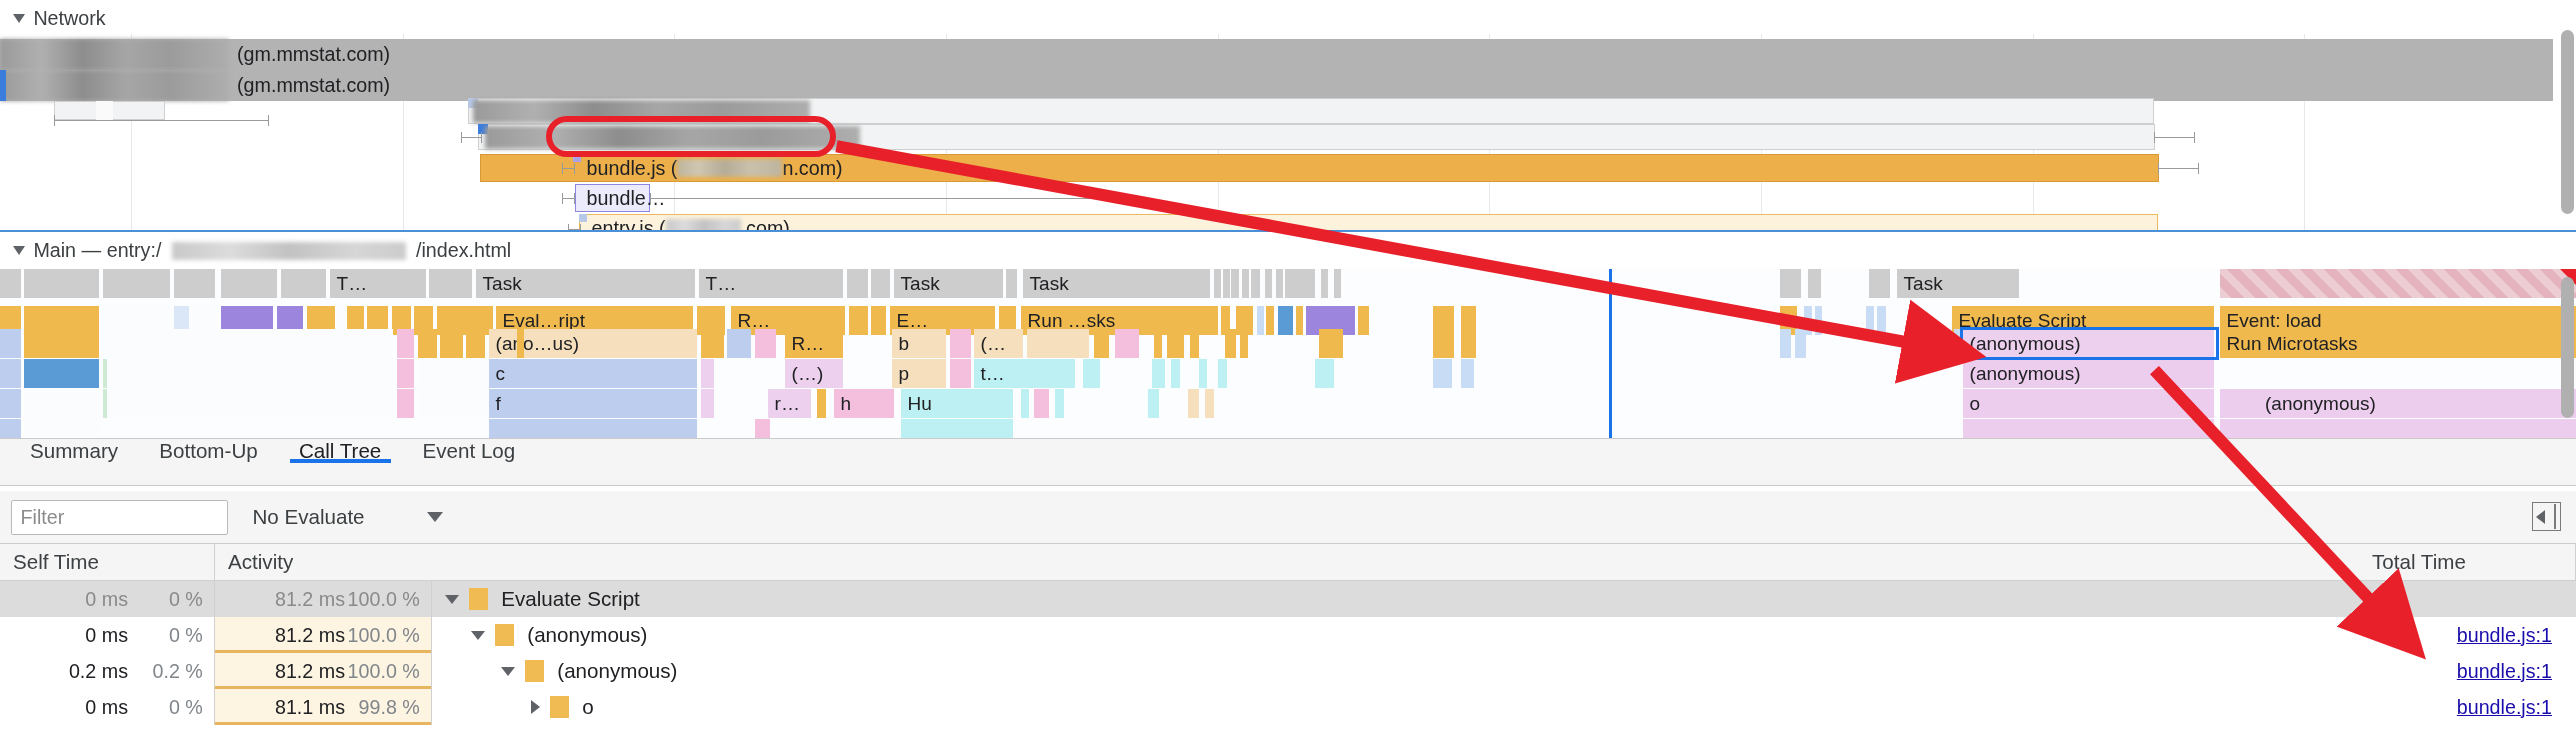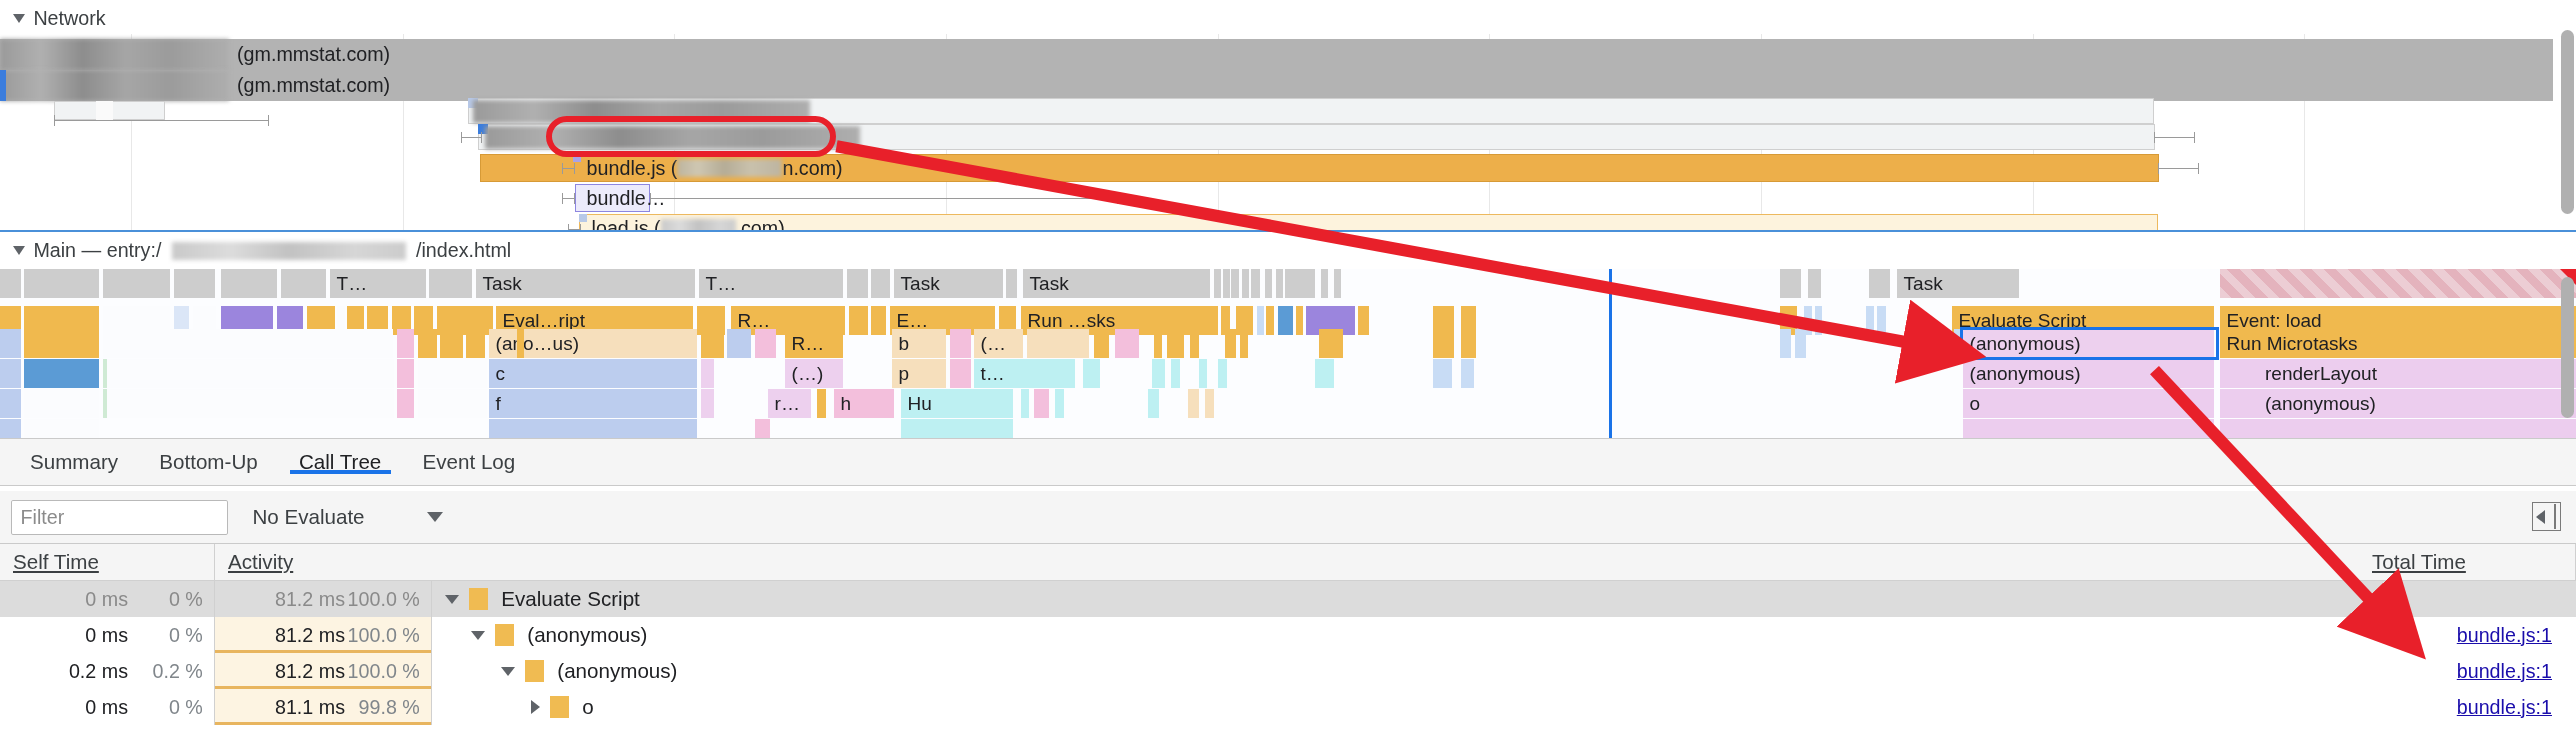--- a/index.html
+++ b/index.html
@@ -135,21 +135,21 @@
     position: absolute; border: 3.7px solid #1a73e8; pointer-events: none; z-index: 20;
   }
   #playhead {
     position: absolute; width: 2.8px; background: #1a73e8; z-index: 15;
   }
 
   
   #tabbar {
     position: absolute; left: 0; top: 438px; width: 2576px; height: 48px;
     background: #f5f5f5; border-top: 0.9px solid #cacaca; border-bottom: 0.9px solid #cacaca;
-    display: flex; align-items: center; padding-left: 9.4px;
+    display: flex; align-items: flex-start; padding-left: 9.4px;
   }
   .tab {
     padding: 0 20.6px; display: flex; align-items: center;
     font-size: 20.6px; color: #3c4043; cursor: default; position: relative;
   }
   .tab.active { color: #202124; }
   .tab.active::after {
     content: ""; position: absolute; left: 11.2px; right: 11.2px; bottom: 0;
     height: 3.7px; background: #1a73e8;
   }
@@ -183,21 +183,21 @@
     border-right: 9.4px solid #5f6368; margin-left: 2.8px;
   }
   #sidebar-toggle .sbbar {
     position: absolute; right: 3.7px; top: 0.9px; bottom: 0.9px; width: 1.9px; background: #7a7a7a;
   }
 
   
   #tree { position: absolute; left: 0; top: 544px; width: 2576px; height: 200px; background: #fff; }
   .grid-row { position: relative; display: flex; height: 36px; align-items: stretch; width: 2576px; }
   #tree-head { background: #f5f5f5; border-bottom: 0.9px solid #d0d0d0; height: 37px; }
-  #tree-head .cell { font-size: 20.6px; color: #3c4043; display: flex; align-items: center; text-decoration: underline; }
+  #tree-head .cell { font-size: 20.6px; color: #3c4043; display: flex; align-items: center; }
   .cell { position: relative; }
   .c-self  { width: 215px; border-right: 0.9px solid #d0d0d0; padding: 0 0 0 13px; }
   .c-total { width: 217px; border-right: 0.9px solid #d0d0d0; padding: 0 0 0 13px; }
   .c-act   { flex: 1; padding-left: 13px; display: flex; align-items: center; }
   .num-row .c-self, .num-row .c-total {
     display: flex; align-items: center; justify-content: flex-end; padding-right: 0; gap: 0;
   }
   .t-ms { font-size: 19.7px; color: #202124; text-align: right; }
   .t-pc { font-size: 19.7px; color: #80868b; text-align: right; width: 86px; padding-right: 11.2px; }
   .row-sel { background: #dcdcdc; }
@@ -295,21 +295,21 @@
       <div class="req-sq vio" style="left:573px;top:120px;width:8.4px;height:8.4px"></div>
       <div class="net-whisker" style="left:562px;top:134px;width:13px"></div>
 
       <div class="req-box purple" style="left:575px;top:150px;width:75px;height:28px"></div>
       <div class="req-label" style="left:581px;top:150px">bundle…</div>
       <div class="net-whisker" style="left:562px;top:164px;width:13px"></div>
       <div class="net-whisker" style="left:650px;top:164px;width:468px"></div>
 
       <div class="req-box cream" style="left:579px;top:180px;width:1579px;height:28px"></div>
       <div class="req-label" style="left:586px;top:180px">
-        <span>load.js (</span>
+        <span>entry.js (</span>
           <span class="blurtext gray" style="width:75px"></span>
           <span>.com)</span>
       </div>
       <div class="req-sq gblue" style="left:579px;top:180px;width:8.4px;height:8.4px"></div>
       <div class="net-whisker" style="left:568px;top:195px;width:13px"></div>
 
     </div>
     <div id="net-vscroll"></div>
   </div>
 
@@ -452,21 +452,20 @@
         <div class="fb cyan" style="left:974px;width:101px">t…</div>
         <div class="fb cyan" style="left:1083px;width:17px"></div>
         <div class="fb cyan" style="left:1152px;width:13px"></div>
         <div class="fb cyan" style="left:1171px;width:9.4px"></div>
         <div class="fb cyan" style="left:1199px;width:7.5px"></div>
         <div class="fb cyan" style="left:1218px;width:9.4px"></div>
         <div class="fb cyan" style="left:1315px;width:19px"></div>
         <div class="fb lblue" style="left:1433px;width:19px"></div>
         <div class="fb lblue" style="left:1461px;width:13px"></div>
         <div class="fb vpink" style="left:1963px;width:251px">(anonymous)</div>
-        <div class="fb vpink" style="left:2220px;width:356px;padding-left:45px">renderLayout</div>
       </div>
 
       <div class="fl-row" style="top:120px">
         <div class="fb blue" style="left:0;width:20.6px"></div>
         <div class="fb white" style="left:24px;width:75px"></div>
         <div class="fb white" style="left:103px;width:1.9px;background:#cfead4"></div>
         <div class="fb white" style="left:107px;width:287px"></div>
         <div class="fb pink" style="left:397px;width:17px"></div>
         <div class="fb white" style="left:418px;width:69px"></div>
         <div class="fb blue" style="left:489px;width:208px">f</div>

